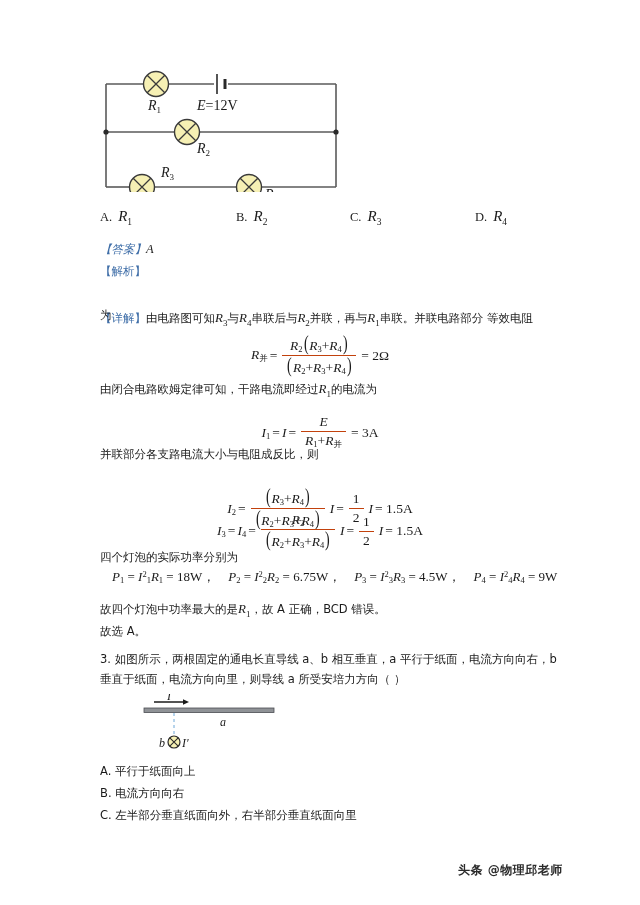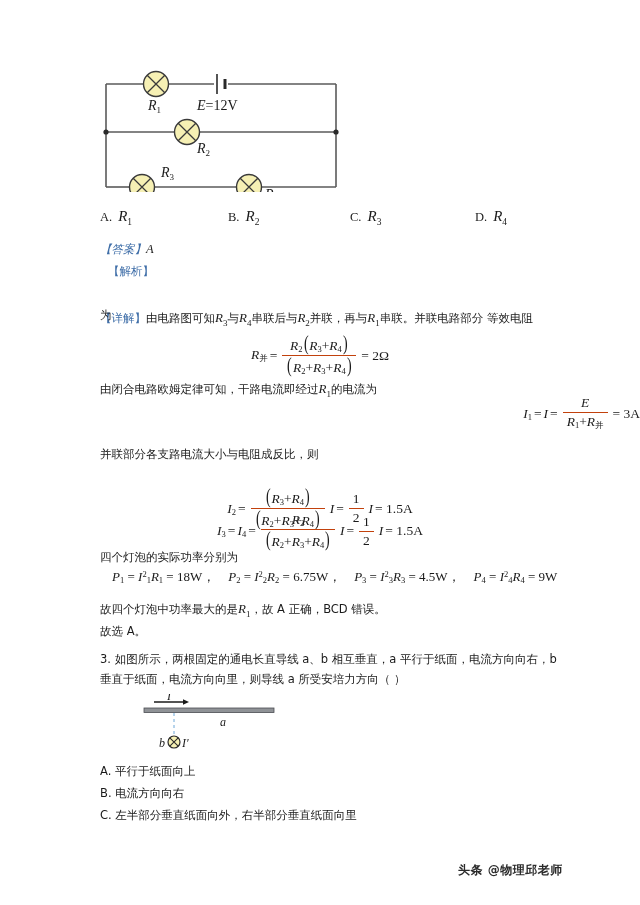--- a/index.html
+++ b/index.html
@@ -192,35 +192,35 @@
       <text x="65" y="115" font-family="Liberation Serif, serif" font-size="14" font-style="italic" fill="#1a1a1a">R<tspan font-size="9" font-style="normal" dy="3">3</tspan></text>
       <text x="169" y="137" font-family="Liberation Serif, serif" font-size="14" font-style="italic" fill="#1a1a1a">R<tspan font-size="9" font-style="normal" dy="3">4</tspan></text>
       <text x="101" y="48" font-family="Liberation Serif, serif" font-size="14" fill="#1a1a1a"><tspan font-style="italic">E</tspan>=12V</text>
     </svg>
   </div>
 
   <div class="opt-row">
     <div class="opt-item" style="left:0px;">
       <span class="lbl">A.</span><span class="sym"><span>R</span><sub>1</sub></span>
     </div>
-    <div class="opt-item" style="left:128px;">
+    <div class="opt-item" style="left:136px;">
       <span class="lbl">B.</span><span class="sym"><span>R</span><sub>2</sub></span>
     </div>
     <div class="opt-item" style="left:250px;">
       <span class="lbl">C.</span><span class="sym"><span>R</span><sub>3</sub></span>
     </div>
     <div class="opt-item" style="left:375px;">
       <span class="lbl">D.</span><span class="sym"><span>R</span><sub>4</sub></span>
     </div>
   </div>
 
   <div class="tline" style="left:100px; top:240px;font-style:italic;">
     <span class="tag">【答案】</span><span class="tag-val">A</span>
   </div>
-  <div class="tline" style="left:108px; top:262px;">
+  <div class="tline" style="left:100px; top:262px;">
     <span class="tag">【解析】</span>
   </div>
 
   <div class="tline cn" style="left:100px; top:286px;margin-top:23px;">
     <span class="tag">【详解】</span><span>由电路图可知</span><i class="v">R<sub>3</sub></i><span>与</span><i class="v">R<sub>4</sub></i><span>串联后与</span><i class="v">R<sub>2</sub></i><span>并联，再与</span><i class="v">R<sub>1</sub></i><span>串联。并联电路部分    等效电阻</span>
   </div>
   <div class="tline cn" style="left:100px; top:306px;">
     <span>为</span>
   </div>
 
@@ -237,21 +237,21 @@
         </span>
       </span>
       <span>= 2Ω</span>
     </span>
   </div>
 
   <div class="tline cn" style="left:100px; top:380px;">
     <span>由闭合电路欧姆定律可知，干路电流即经过</span><i class="v">R<sub>1</sub></i><span>的电流为</span>
   </div>
 
-  <div class="math" style="top:395px;text-align:right;">
+  <div class="math" style="top:414px;">
     <span class="row">
       <span class="it"><span>I</span><sub>1</sub></span>
       <span>=</span>
       <span class="it">I</span>
       <span>=</span>
       <span class="frac">
         <span class="num it">E</span>
         <span class="den"><span class="it"><span>R</span><sub>1</sub></span>+<span class="it"><span>R</span><sub>并</sub></span></span>
       </span>
       <span>= 3A</span>

